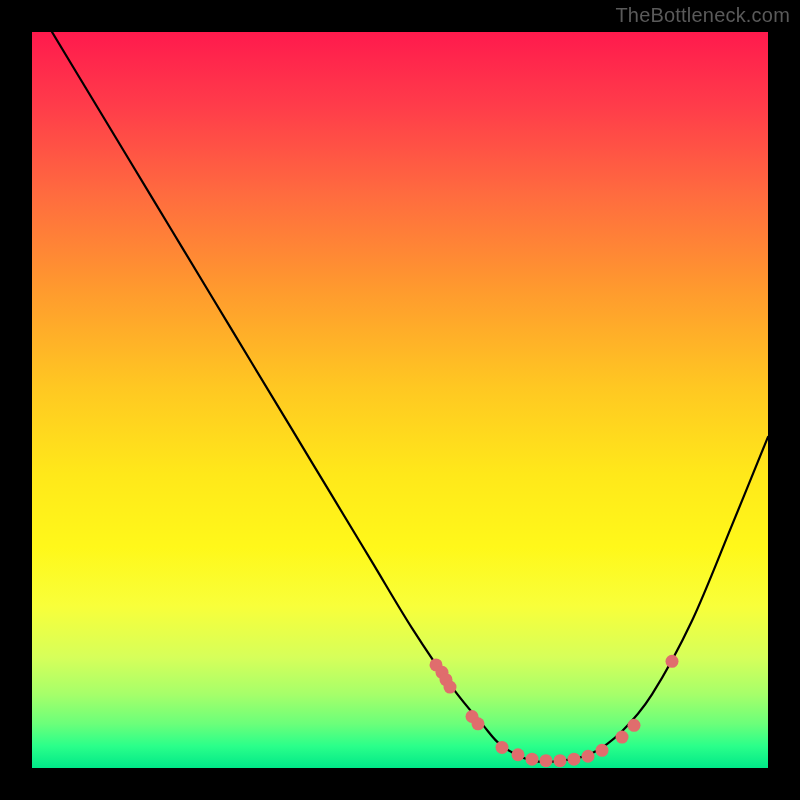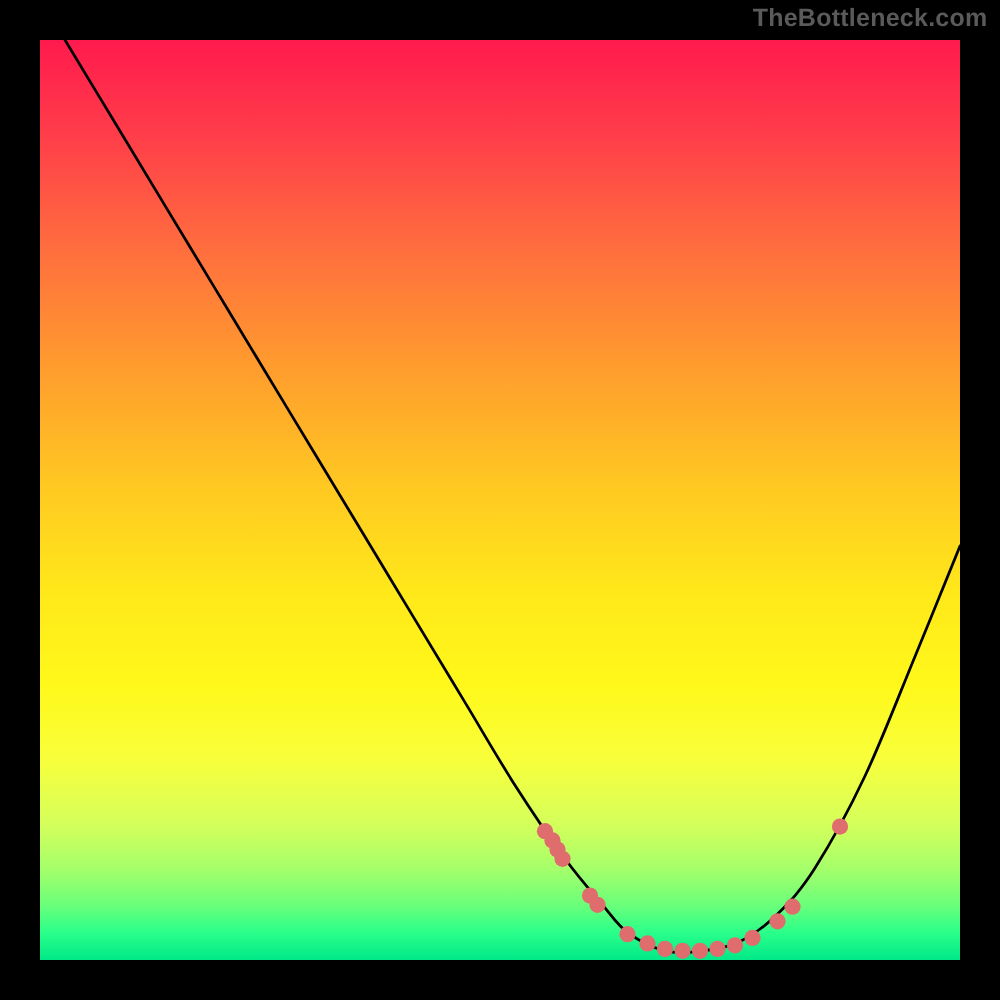--- a/index.html
+++ b/index.html
@@ -52,21 +52,21 @@
     inset: 0;
     width: 100%;
     height: 100%;
   }
   .watermark {
     position: absolute;
     top: 4px;
     right: 10px;
     color: #5a5a5a;
     font-size: 20px;
-    font-weight: 700;
+    font-weight: 400;
     letter-spacing: 0.2px;
     user-select: none;
   }
 </style>
 </head>
 <body>
 
 <div class="watermark">TheBottleneck.com</div>
 
 <div class="frame"></div>

